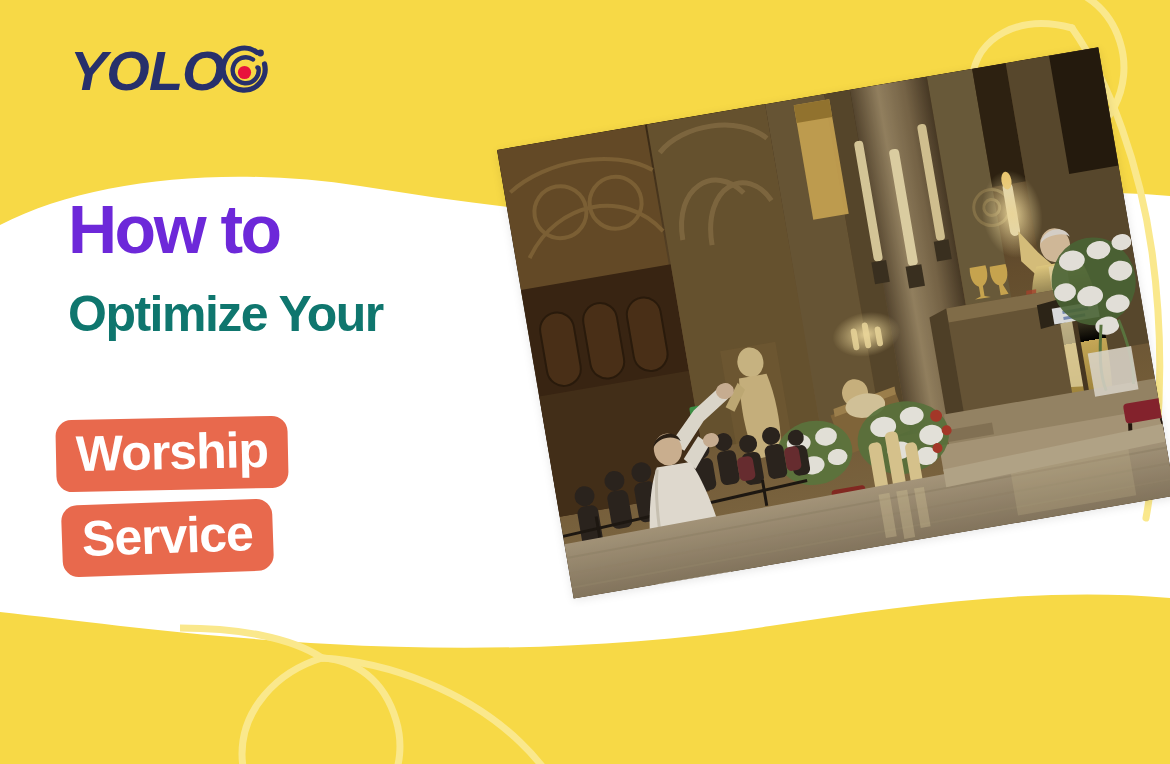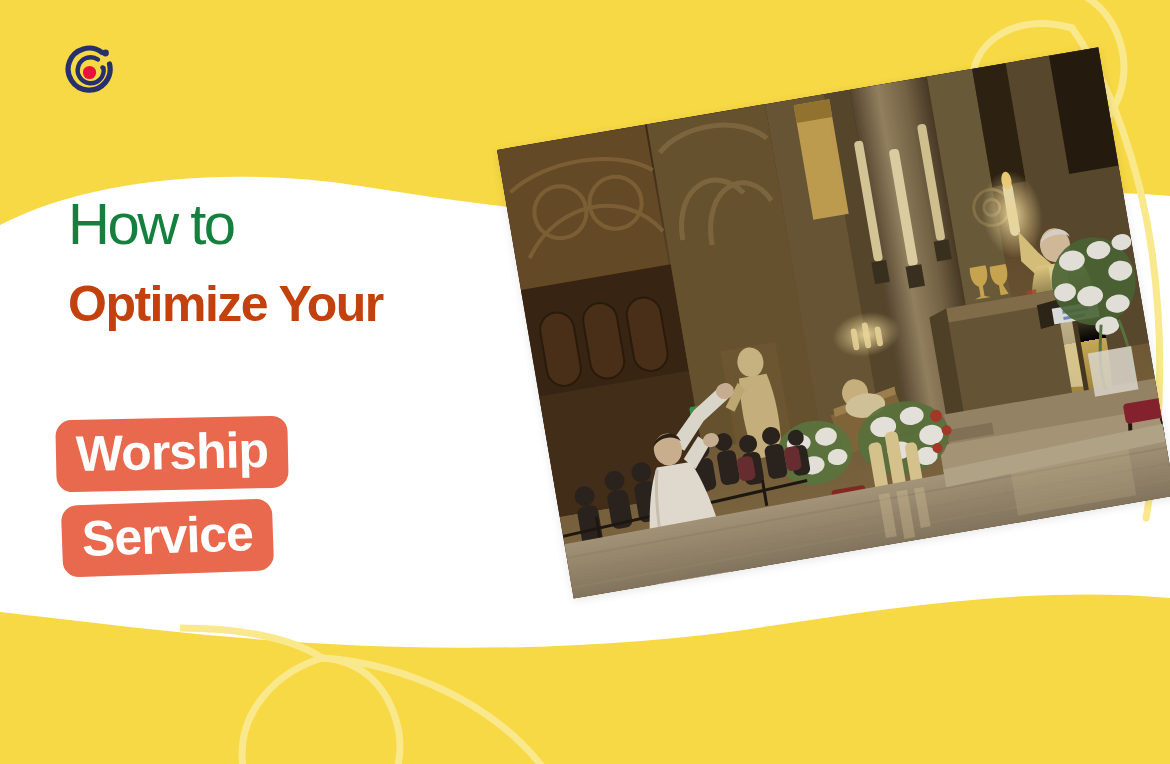--- a/index.html
+++ b/index.html
@@ -27,25 +27,25 @@
     font-size:56px;font-weight:bold;font-style:italic;
     letter-spacing:-1px;line-height:1;
   }
   .logo-yolo{color:#27306B;}
   .logo-liv{color:#E8123C;margin-left:2px;}
   .logo-mark{position:relative;width:54px;height:54px;margin:0 -2px 0 -6px;}
 
   
   .headline{position:absolute;left:68px;top:196px;width:440px;}
   .h-top{
-    font-size:58px;font-weight:normal;color:#15803d;
+    font-size:68px;font-weight:bold;color:#6d28d9;
     line-height:0.98;letter-spacing:-2.5px;margin:0;
   }
   .h-sub{
-    font-size:50px;font-weight:bold;color:#c2410c;
+    font-size:50px;font-weight:bold;color:#0f766e;
     line-height:1;letter-spacing:-1.5px;margin:26px 0 0 0;
   }
 
   
   .badges{position:absolute;left:56px;top:418px;}
   .badge{
     display:inline-block;
     background:#E8694D;
     color:#FFFFFF;
     font-size:50px;font-weight:bold;
@@ -379,20 +379,21 @@
         <rect x="452" y="398" width="120" height="50"></rect>
       </g>
 
       <path d="M 386,390 L 610,382 L 610,400 L 386,408 Z" fill="#c0b193"></path>
 
       <rect x="0" y="0" width="610" height="455" fill="#2a1a08" opacity="0.10"></rect>
     </svg>
   </div>
 
   <div class="logo">
+    <span class="logo-word logo-yolo">YOLO</span>
     <span class="logo-mark">
       <svg width="54" height="54" viewBox="0 0 54 54" aria-hidden="true">
 
         <path d="M 38,8.5 A 21,21 0 1 0 45.5,20" fill="none" stroke="#27306B" stroke-width="5.2" stroke-linecap="round"></path>
 
         <path d="M 34,15.5 A 13,13 0 1 0 39.5,24" fill="none" stroke="#27306B" stroke-width="4.4" stroke-linecap="round"></path>
 
         <circle cx="25.5" cy="28.5" r="6.6" fill="#E8123C"></circle>
 
         <circle cx="41.5" cy="9" r="3.4" fill="#27306B"></circle>

